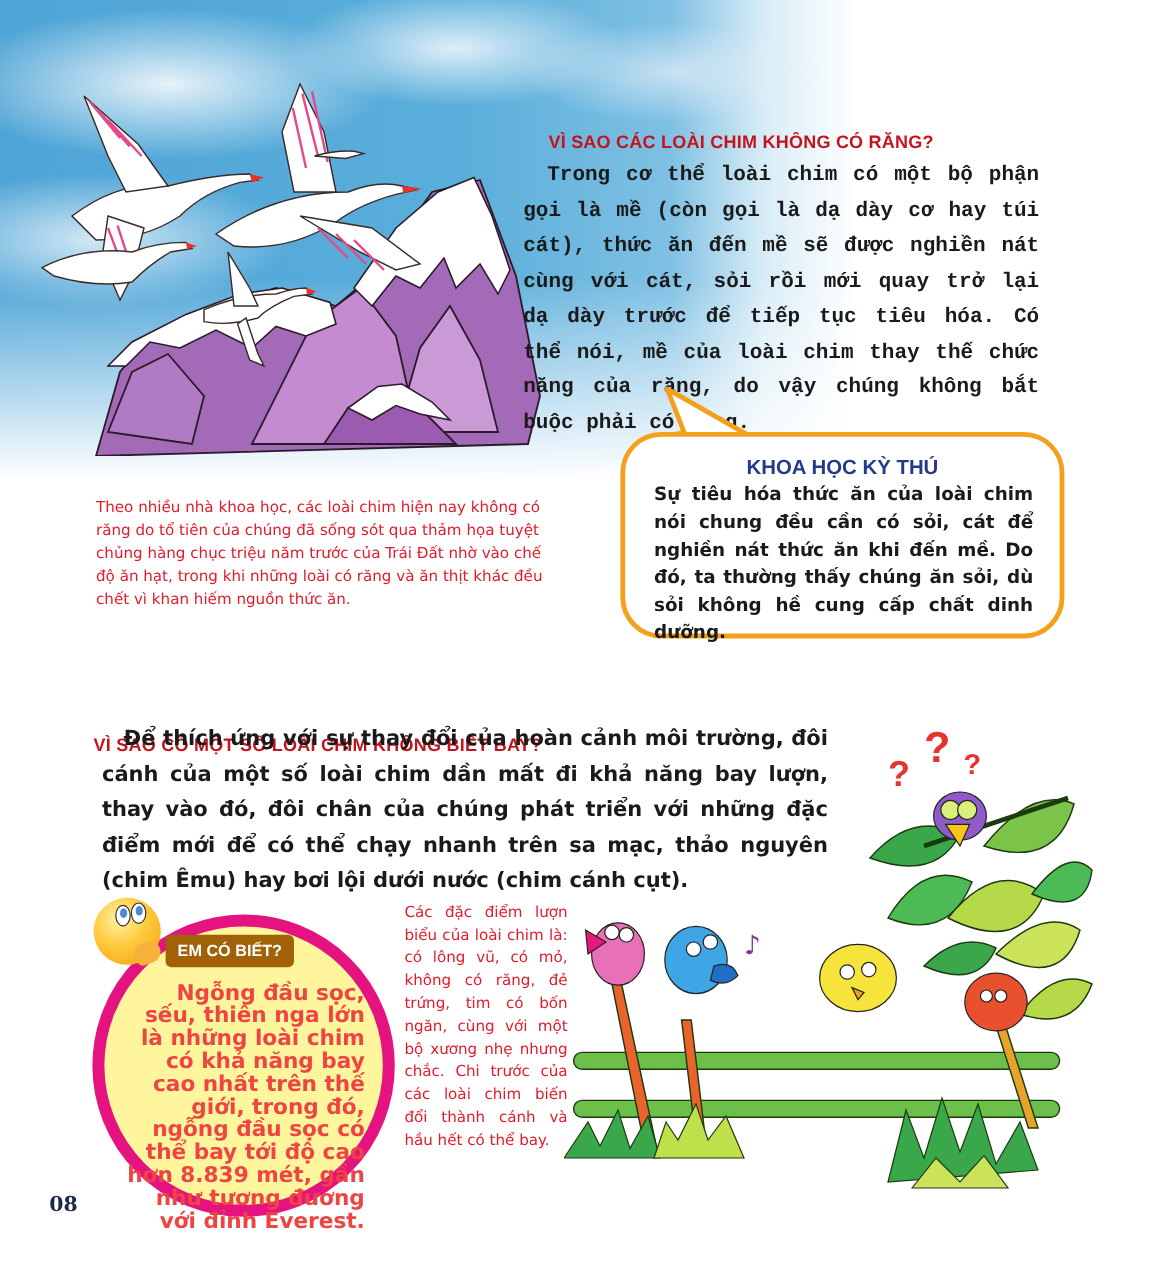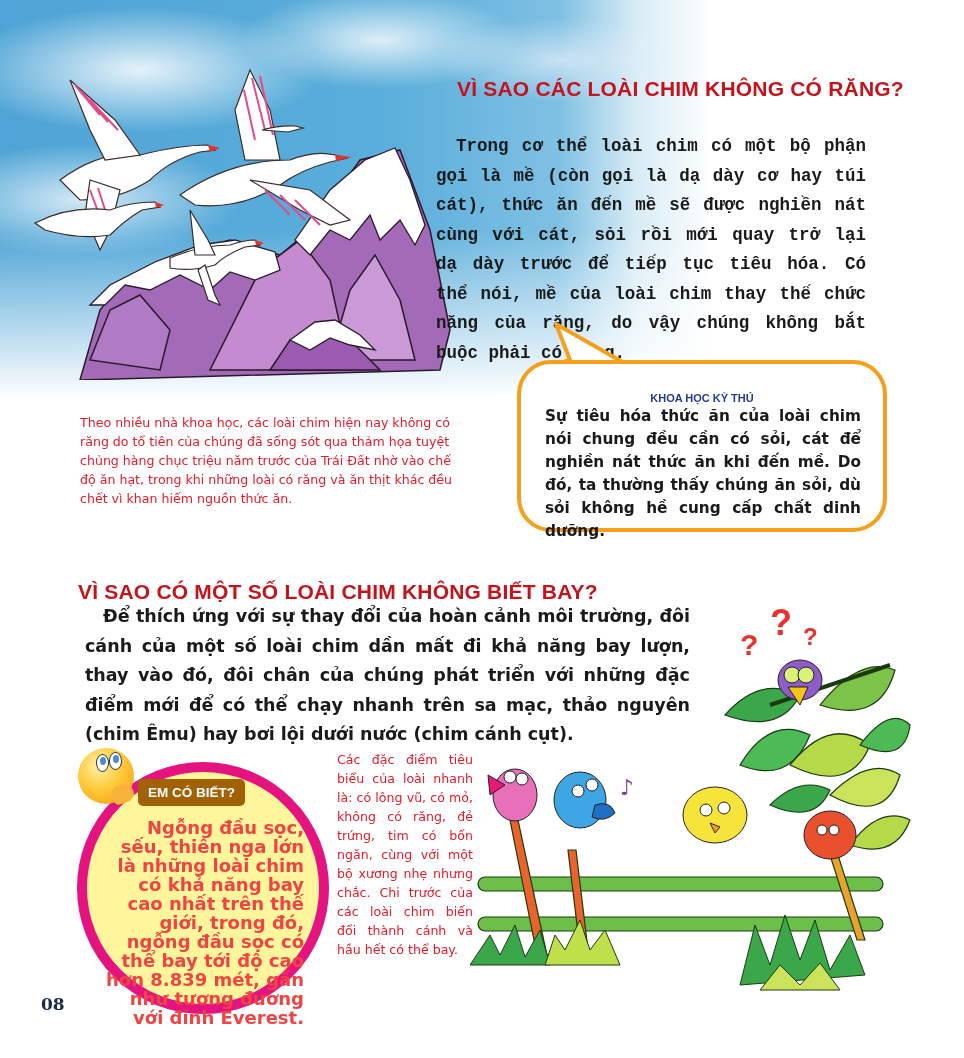--- a/index.html
+++ b/index.html
@@ -7,25 +7,25 @@
   .sky { position:absolute; left:0; top:0; width:964px; height:420px;
     background:
       radial-gradient(ellipse 260px 90px at 140px 70px, rgba(255,255,255,0.85), rgba(255,255,255,0) 70%),
       radial-gradient(ellipse 200px 70px at 380px 40px, rgba(255,255,255,0.8), rgba(255,255,255,0) 70%),
       radial-gradient(ellipse 230px 80px at 80px 200px, rgba(255,255,255,0.75), rgba(255,255,255,0) 70%),
       radial-gradient(ellipse 180px 60px at 560px 60px, rgba(230,240,248,0.7), rgba(255,255,255,0) 70%),
       linear-gradient(180deg, rgba(255,255,255,0) 0%, rgba(255,255,255,0) 55%, #ffffff 95%),
       linear-gradient(90deg, #4ea4d6 0%, #5aaedb 40%, #7fc0e3 58%, #d8ecf6 66%, #ffffff 74%);
   }
   .abs { position:absolute; }
-  .title { color:#c3141e; font-weight:bold; font-family:"Liberation Sans", sans-serif; font-size:21px; letter-spacing:0.2px; white-space:nowrap; }
+  .title { color:#c3141e; font-weight:bold; font-family:"Liberation Sans", sans-serif; font-size:15px; letter-spacing:0.2px; white-space:nowrap;margin-top:33px; }
   .body-text { color:#1a1a1a; font-weight:bold; font-family:"DejaVu Sans", sans-serif; font-size:17.5px; line-height:29.5px; text-align:justify; }
   .red-text { color:#e11b2a; font-family:"DejaVu Sans", sans-serif; font-size:12.6px; line-height:19px; }
   .callout { position:absolute; left:517px; top:360px; width:370px; height:172px; border:4px solid #f5a01d; border-radius:34px; background:#ffffff; box-sizing:border-box; }
-  .callout-title { color:#243a8a; font-weight:bold; font-family:"Liberation Sans", sans-serif; font-size:11px; text-align:center; margin-top:28px; }
+  .callout-title { color:#243a8a; font-weight:bold; font-family:"Liberation Sans", sans-serif; font-size:17px; text-align:center; margin-top:16px; }
   .callout-body { color:#1a1a1a; font-weight:bold; font-family:"DejaVu Sans", sans-serif; font-size:15.3px; line-height:23px; text-align:justify; padding:0 22px 0 24px; margin-top:1px; }
   .circle { position:absolute; left:77px; top:762px; width:252px; height:252px; border-radius:50%; background:#fff59d; border:10px solid #e4137f; box-sizing:border-box; }
   .badge { position:absolute; left:138px; top:779px; background:#a16207; color:#ffffff; font-family:"Liberation Sans", sans-serif; font-weight:bold; font-size:13.5px; padding:6px 10px; border-radius:5px; white-space:nowrap; }
   .circle-text { position:absolute; left:104px; top:818px; width:200px; color:#ef4444; font-weight:bold; font-family:"DejaVu Sans", sans-serif; font-size:18px; line-height:19px; text-align:right; }
   .page-num { position:absolute; left:41px; top:994px; color:#1a2a4a; font-weight:bold; font-family:"DejaVu Serif", serif; font-size:17px; }
   .emoji { position:absolute; left:78px; top:748px; width:56px; height:56px; border-radius:50%;
     background: radial-gradient(circle at 38% 32%, #fff2a8 0%, #ffc93a 45%, #f29a12 100%); }
   .eye { position:absolute; width:11px; height:16px; background:#fff; border-radius:50%; border:1px solid #333; }
   .eye::after { content:""; position:absolute; left:3px; top:2px; width:6px; height:8px; background:#4a8ad0; border-radius:50%; }
   .hand { position:absolute; left:112px; top:785px; width:22px; height:18px; background:#f7b23b; border-radius:8px 10px 10px 6px; transform:rotate(-20deg); }
@@ -101,21 +101,21 @@
 
 <div class="circle"></div>
 <div class="emoji">
   <div class="eye" style="left:18px;top:6px;"></div>
   <div class="eye" style="left:31px;top:4px;"></div>
 </div>
 <div class="hand"></div>
 <div class="badge">EM CÓ BIẾT?</div>
 <div class="circle-text">Ngỗng đầu sọc, sếu, thiên nga lớn là những loài chim có khả năng bay cao nhất trên thế giới, trong đó, ngỗng đầu sọc có thể bay tới độ cao hơn 8.839 mét, gần như tương đương với đỉnh Everest.</div>
 
-<div class="abs red-text" style="left:337px;top:750px;width:136px;text-align:justify;">Các đặc điểm tiêu biểu của loài nhanh là: có lông vũ, có mỏ, không có răng, đẻ trứng, tim có bốn ngăn, cùng với một bộ xương nhẹ nhưng chắc. Chi trước của các loài chim biến đổi thành cánh và hầu hết có thể bay.</div>
+<div class="abs red-text" style="left:337px;top:750px;width:136px;text-align:justify;">Các đặc điểm lượn biểu của loài chim là: có lông vũ, có mỏ, không có răng, đẻ trứng, tim có bốn ngăn, cùng với một bộ xương nhẹ nhưng chắc. Chi trước của các loài chim biến đổi thành cánh và hầu hết có thể bay.</div>
 
 <svg class="abs" style="left:470px;top:595px" width="480" height="420" viewBox="0 0 480 420">
 
   <g fill="#e8322e" font-family="Liberation Sans, sans-serif" font-weight="bold">
     <text x="270" y="60" font-size="30">?</text>
     <text x="300" y="40" font-size="36">?</text>
     <text x="333" y="50" font-size="24">?</text>
   </g>
 
   <g stroke="#1c3a10" stroke-width="1.2">

